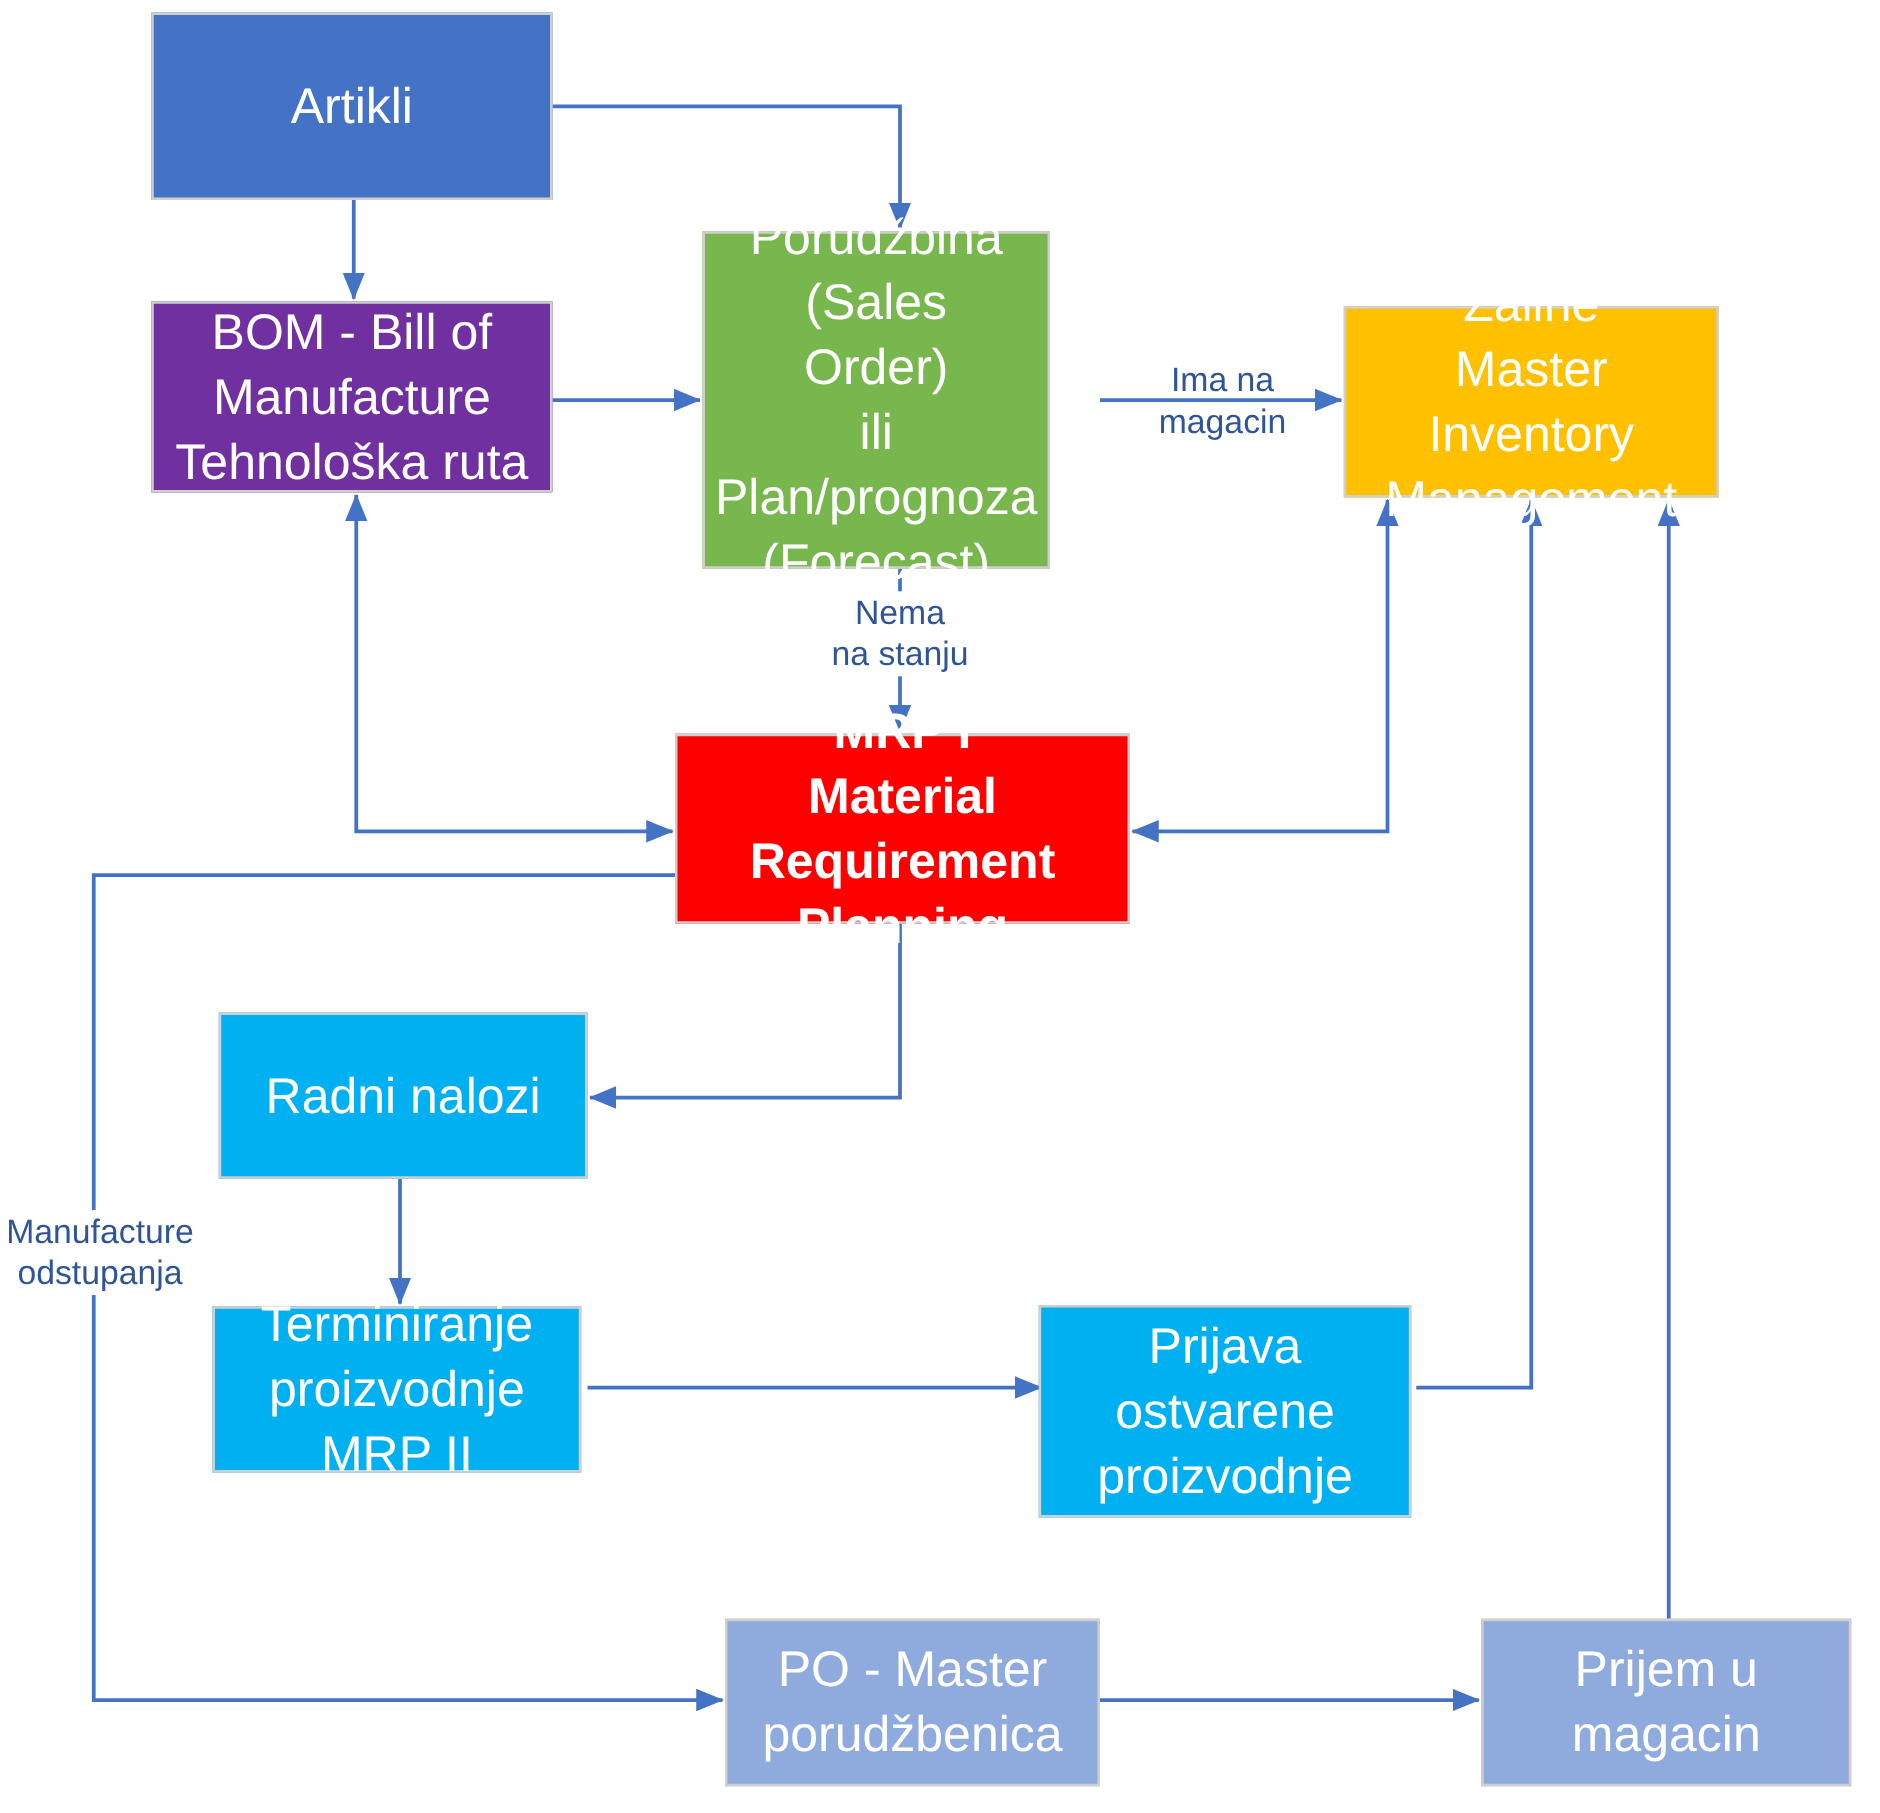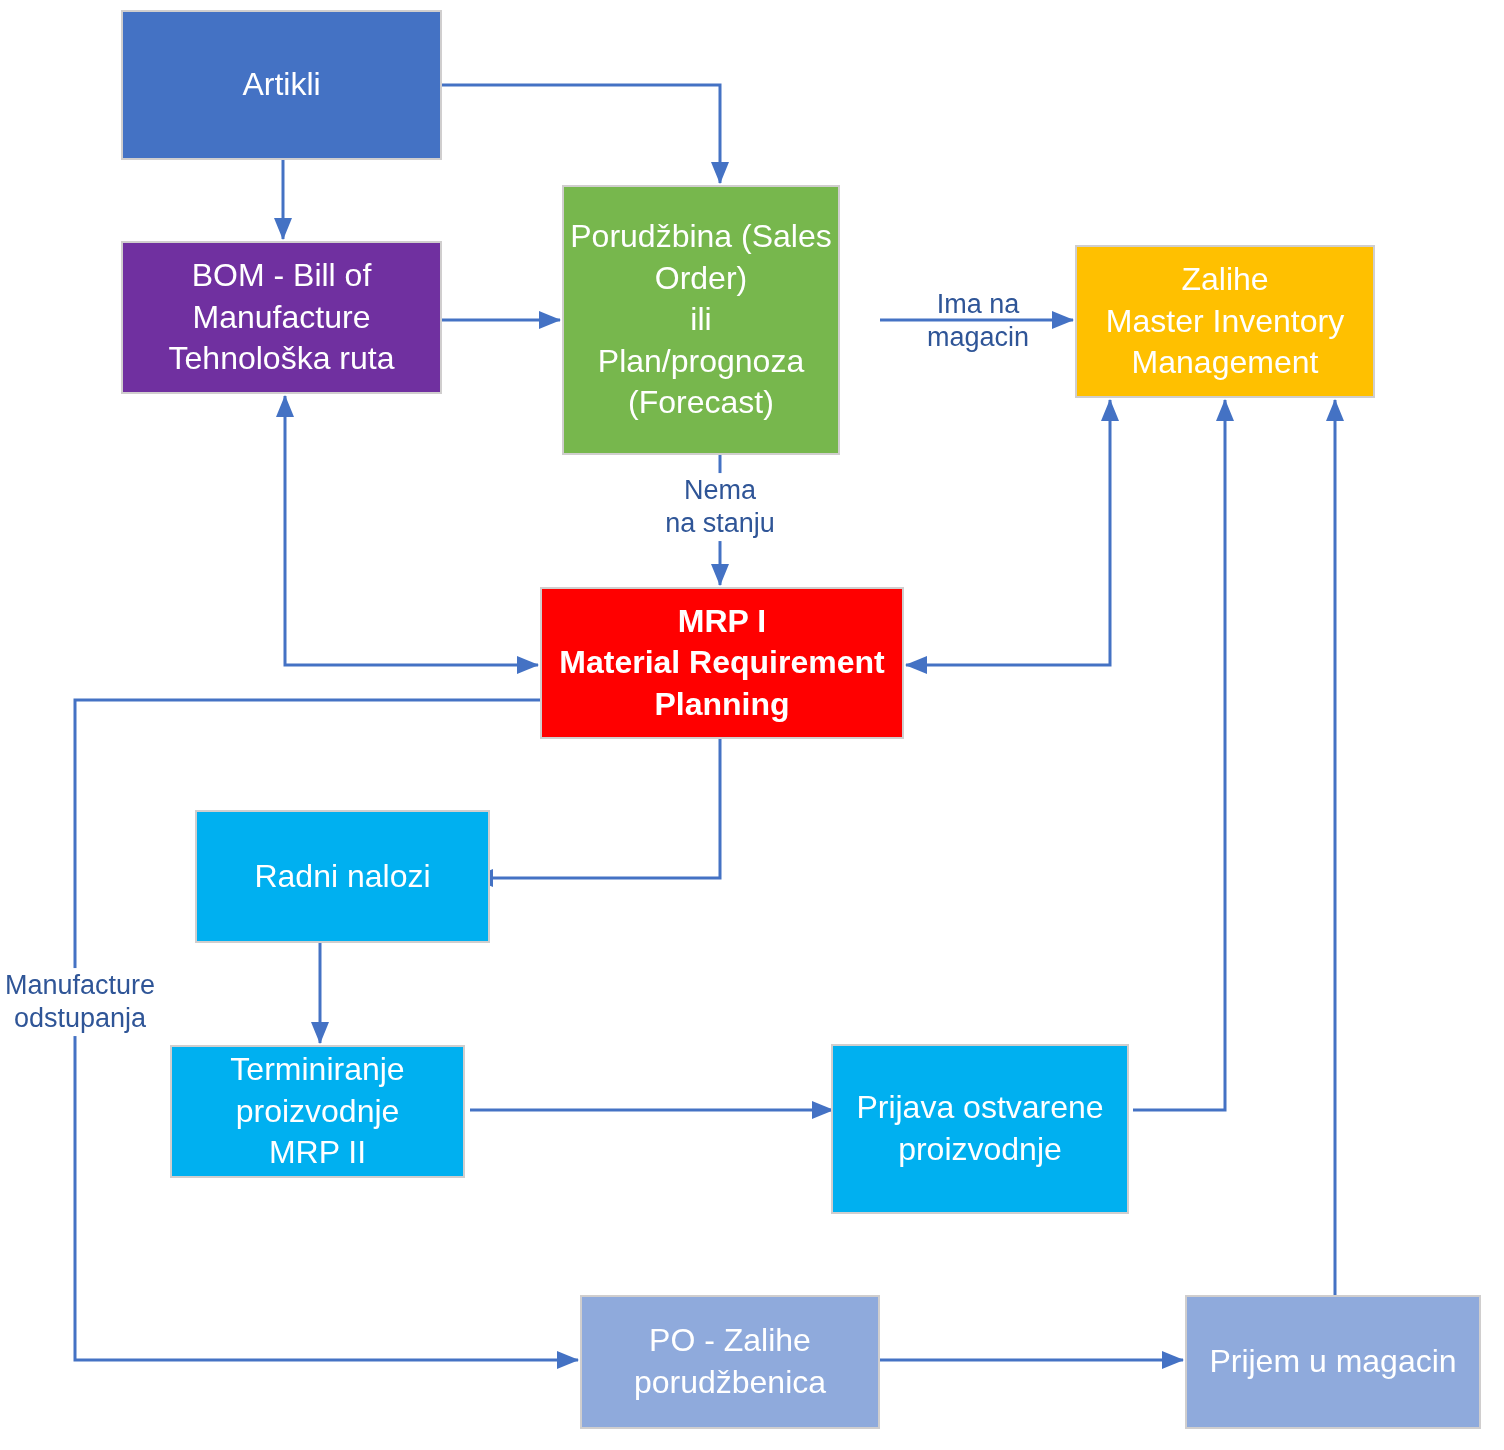--- a/index.html
+++ b/index.html
@@ -25,21 +25,21 @@
     stroke: var(--arrow, #4472C4);
     stroke-width: 3;
   }
   .node {
     position: absolute;
     display: flex;
     align-items: center;
     justify-content: center;
     text-align: center;
     color: #ffffff;
-    font-size: 32px;
+    font-size: 40px;
     line-height: 1.3;
     border: 2px solid #D0CECE;
     box-sizing: border-box;
     padding: 6px;
   }
   .node-label {
     white-space: pre-line;
   }
   [data-name="node-mrp1"] {
     font-weight: bold;
@@ -127,37 +127,37 @@
 Master Inventory
 Management</span>
   </div>
 
   <div class="node" id="n-mrp1" data-name="node-mrp1" style="background-color: rgb(255, 0, 0);">
     <span class="node-label" data-name="node-mrp1-label">MRP I
 Material Requirement
 Planning</span>
   </div>
 
-  <div class="node" id="n-radni" data-name="node-radni-nalozi" style="background-color: rgb(0, 176, 240); margin-left: 20px;">
+  <div class="node" id="n-radni" data-name="node-radni-nalozi" style="background-color: rgb(0, 176, 240);">
     <span class="node-label" data-name="node-radni-nalozi-label">Radni nalozi</span>
   </div>
 
   <div class="node" id="n-terminiranje" data-name="node-terminiranje" style="background-color: rgb(0, 176, 240);">
     <span class="node-label" data-name="node-terminiranje-label">Terminiranje
 proizvodnje
 MRP II</span>
   </div>
 
   <div class="node" id="n-prijava" data-name="node-prijava" style="background-color: rgb(0, 176, 240);">
     <span class="node-label" data-name="node-prijava-label">Prijava ostvarene
 proizvodnje</span>
   </div>
 
   <div class="node" id="n-po" data-name="node-po" style="background-color: rgb(143, 170, 220);">
-    <span class="node-label" data-name="node-po-label">PO - Zalihe
+    <span class="node-label" data-name="node-po-label">PO - Master
 porudžbenica</span>
   </div>
 
   <div class="node" id="n-prijem" data-name="node-prijem" style="background-color: rgb(143, 170, 220);">
     <span class="node-label" data-name="node-prijem-label">Prijem u magacin</span>
   </div>
 
   <div class="edge-label" id="l-ima" data-name="edge-label-ima-na-stanju">Ima na
 magacin</div>
   <div class="edge-label bg" id="l-nema" data-name="edge-label-nema-na-stanju">Nema

